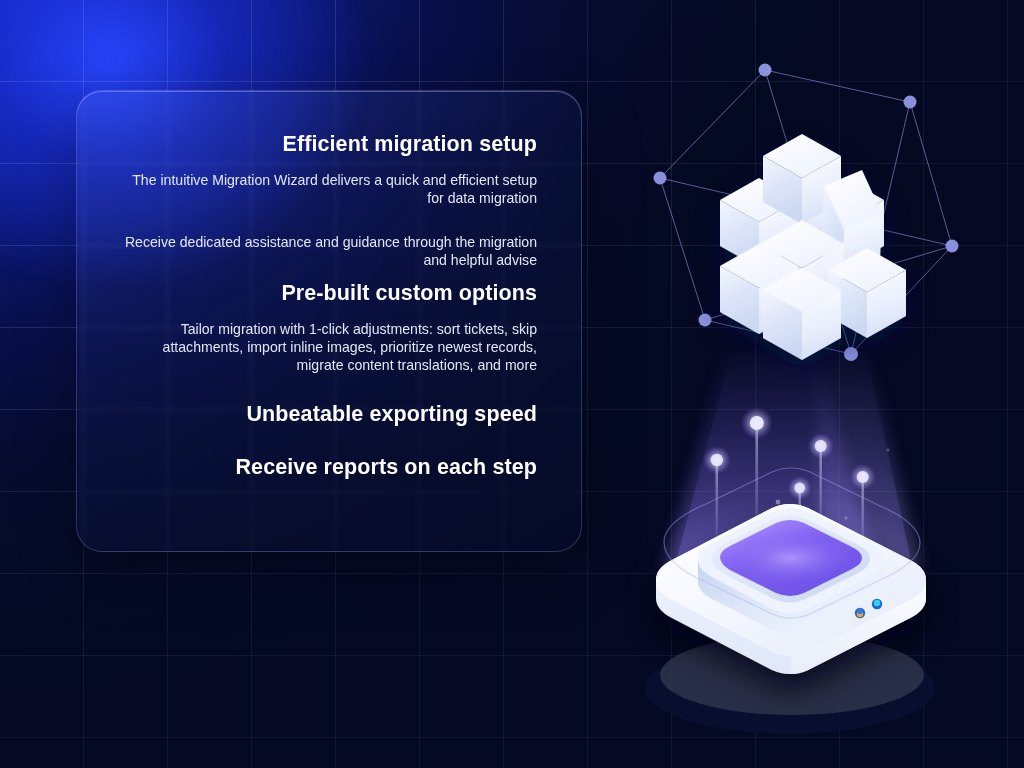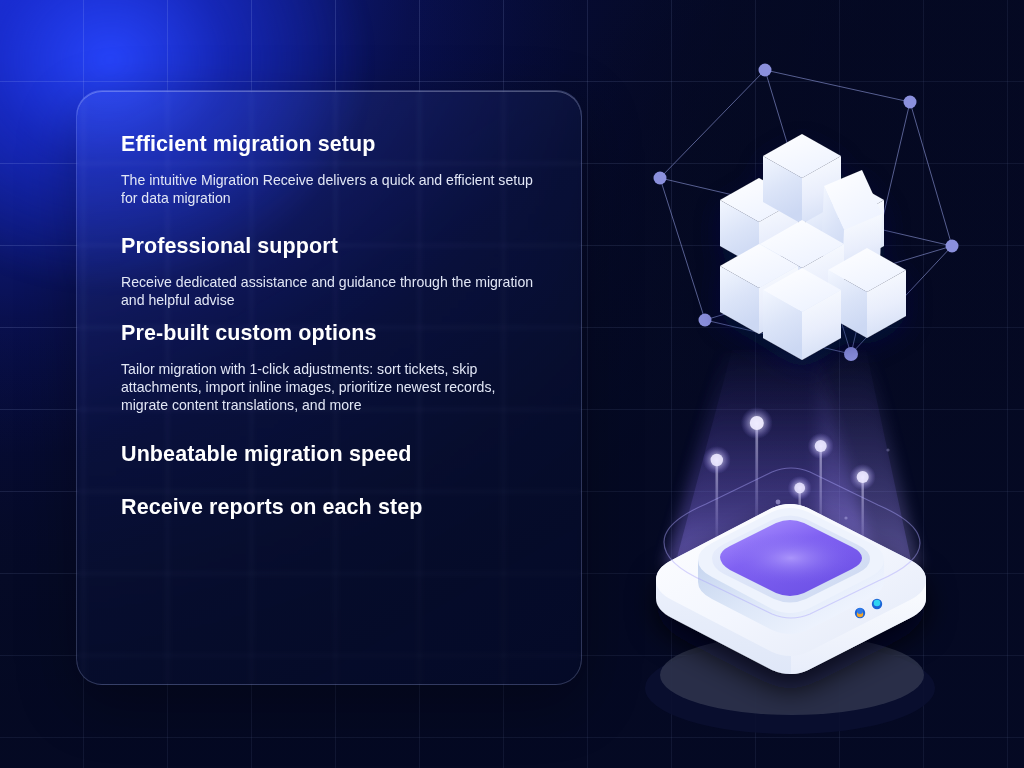--- a/index.html
+++ b/index.html
@@ -34,27 +34,28 @@
     background-size:84px 82px;
     background-position:-1px -1px;
   }
   #grid-fade {
     position:absolute; inset:0;
     background:radial-gradient(760px 640px at 60px 40px, rgba(255,255,255,0) 0%, rgba(255,255,255,0) 40%, rgba(5,10,38,.30) 75%, rgba(5,10,38,.55) 100%);
   }
 
   
   #feature-card {
-    position:absolute; left:76px; top:90px; width:506px; height:595px;
+    position:absolute; left:76px; top:90px; width:506px; height:462px;
     border-radius:26px;
     background:linear-gradient(150deg, rgba(120,150,255,.13) 0%, rgba(60,90,220,.07) 40%, rgba(20,35,120,.05) 100%);
     border:1px solid rgba(190,205,255,.22);
     box-shadow:inset 0 1px 0 rgba(225,233,255,.30), 0 18px 60px rgba(0,0,0,.30);
     backdrop-filter:blur(2px);
     padding:40px 44px 0 44px;
+    text-align:right;
   }
   .feature { margin-bottom:0; }
   .feature-title {
     color:#ffffff;
     font-size:21.5px;
     font-weight:bold;
     letter-spacing:.1px;
     line-height:1.25;
     margin-bottom:13px;
   }
@@ -84,35 +85,34 @@
   <div id="bg-glow-topleft"></div>
   <div id="bg-glow-rightdark"></div>
   <div id="grid"></div>
   <div id="grid-fade"></div>
 
   <div id="feature-card">
     <div id="feature-list">
 
       <div class="feature">
         <div class="feature-title">Efficient migration setup</div>
-        <div class="feature-desc">The intuitive Migration Receive delivers a quick and efficient setup for data migration</div>
-      </div>
-
-      <div class="feature">
-        <div class="feature-title">Professional support</div>
+        <div class="feature-desc">The intuitive Migration Wizard delivers a quick and efficient setup for data migration</div>
+      </div>
+
+      <div class="feature">
         <div class="feature-desc">Receive dedicated assistance and guidance through the migration and helpful advise</div>
       </div>
 
       <div class="feature">
         <div class="feature-title">Pre-built custom options</div>
         <div class="feature-desc">Tailor migration with 1-click adjustments: sort tickets, skip attachments, import inline images, prioritize newest records, migrate content translations, and more</div>
       </div>
 
       <div class="feature">
-        <div class="feature-title">Unbeatable migration speed</div>
+        <div class="feature-title">Unbeatable exporting speed</div>
       </div>
 
       <div class="feature">
         <div class="feature-title">Receive reports on each step</div>
       </div>
 
     </div>
   </div>
 
   <div id="graphic">

